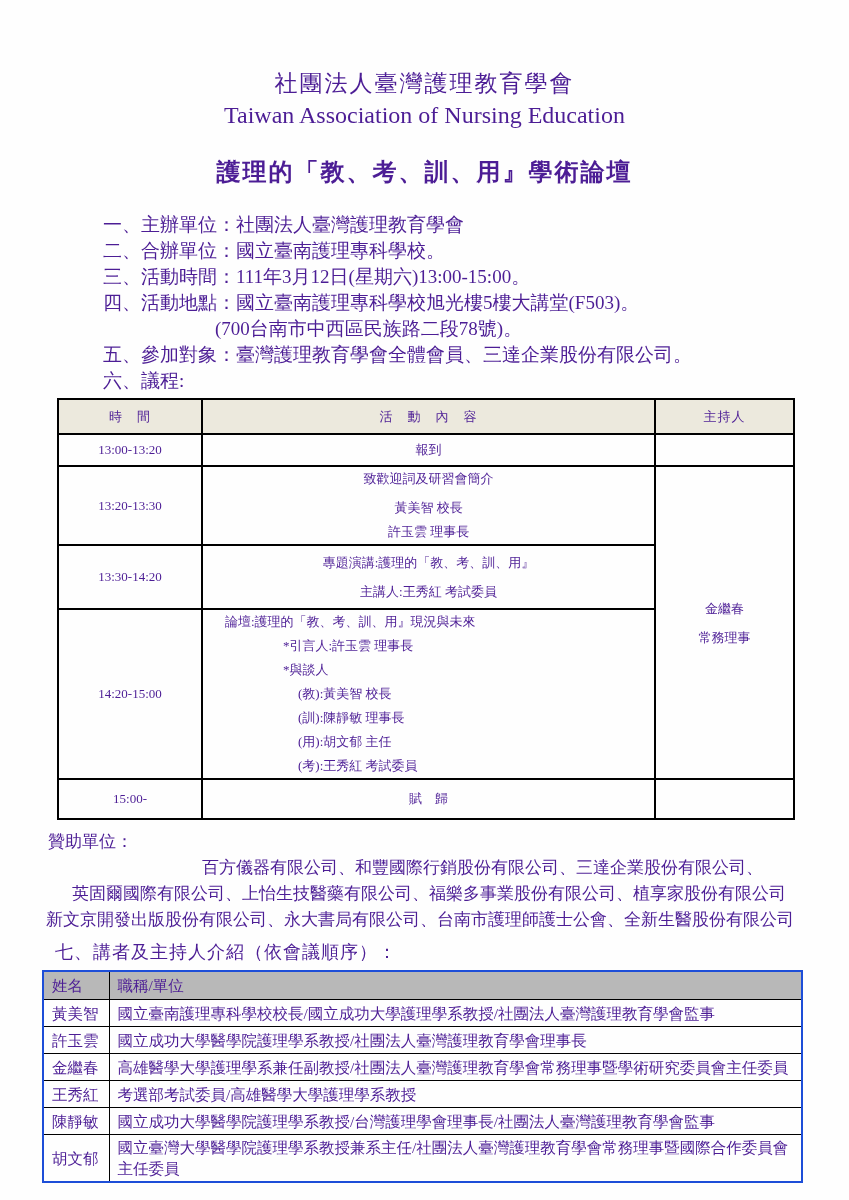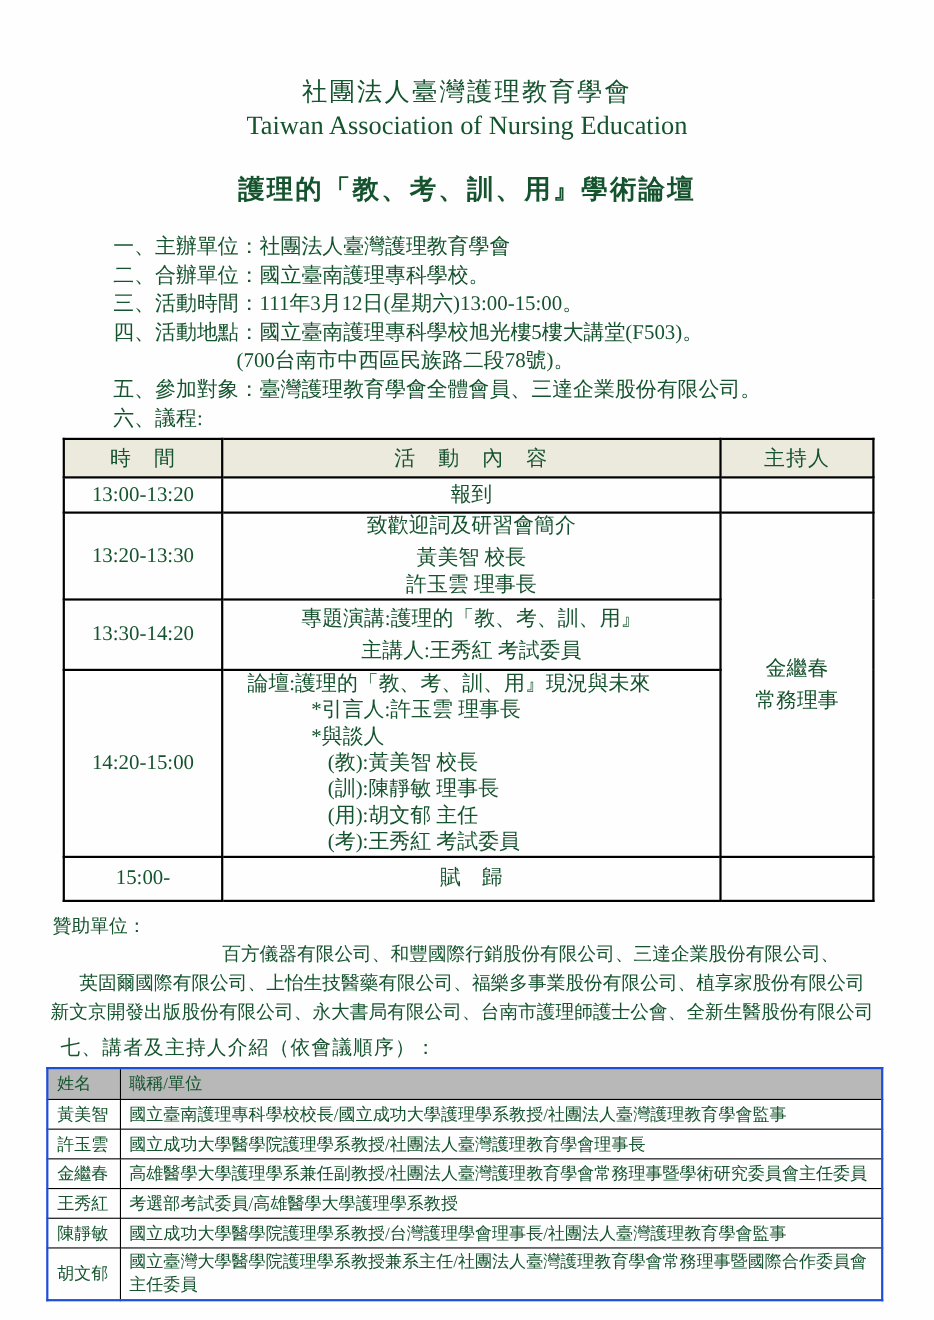--- a/index.html
+++ b/index.html
@@ -1,36 +1,36 @@
 <!DOCTYPE html>
 <html lang="zh-Hant"><head>
 <meta charset="utf-8">
 <style>
   html,body{margin:0;padding:0;background:#ffffff;}
   .page{
     position:relative;
     width:849px;height:1200px;
     background:#fefefe;
-    color:#14532d;
+    color:#4c1d95;
     font-family:"Liberation Serif","DejaVu Serif",serif;
     overflow:hidden;
   }
   
   .titles{text-align:center;}
   .org-zh{padding-top:68px;font-size:23px;letter-spacing:2px;}
   .org-en{font-size:24px;margin-top:3px;}
   .forum-title{margin-top:27px;font-size:24px;font-weight:bold;letter-spacing:2px;}
   
   .info{margin:24px 0 0 103px;font-size:19px;line-height:26px;}
   .info .indent{padding-left:112px;}
   
   table.agenda{
     border-collapse:collapse;table-layout:fixed;
     width:736px;margin:4px 0 0 57px;
-    font-size:19px;
+    font-size:13px;
   }
   table.agenda th,table.agenda td{border:2px solid #000;padding:0;}
   table.agenda th{
     background:#ece9dd;font-weight:normal;height:33px;
     text-align:center;letter-spacing:1px;
   }
   tr.tr-0{height:32px;} tr.tr-1{height:78px;} tr.tr-2{height:64px;}
   tr.tr-3{height:168px;} tr.tr-4{height:40px;}
   td.time{text-align:center;vertical-align:middle;font-family:Liberation Serif, serif;}
   td.act{text-align:center;vertical-align:middle;line-height:24px;padding:3px 2px;}

